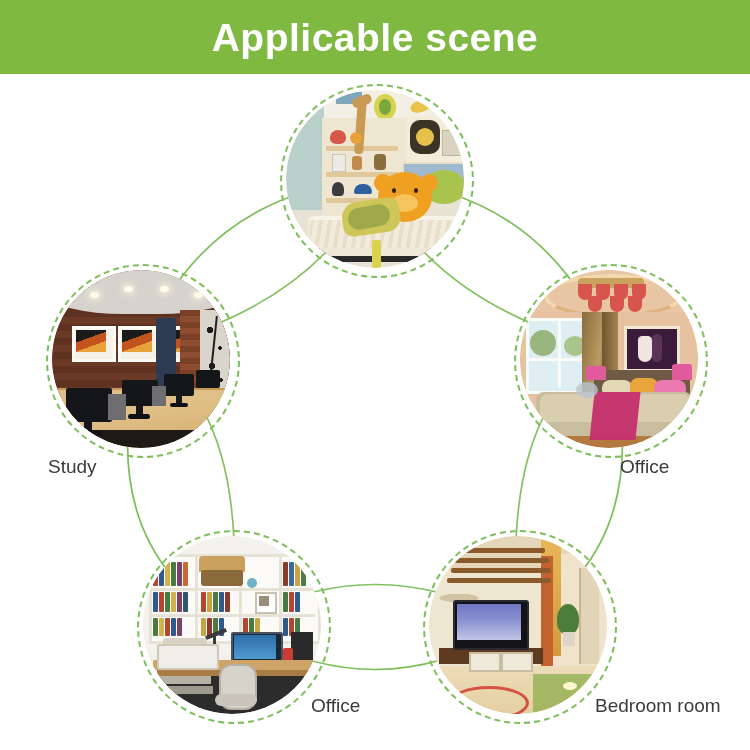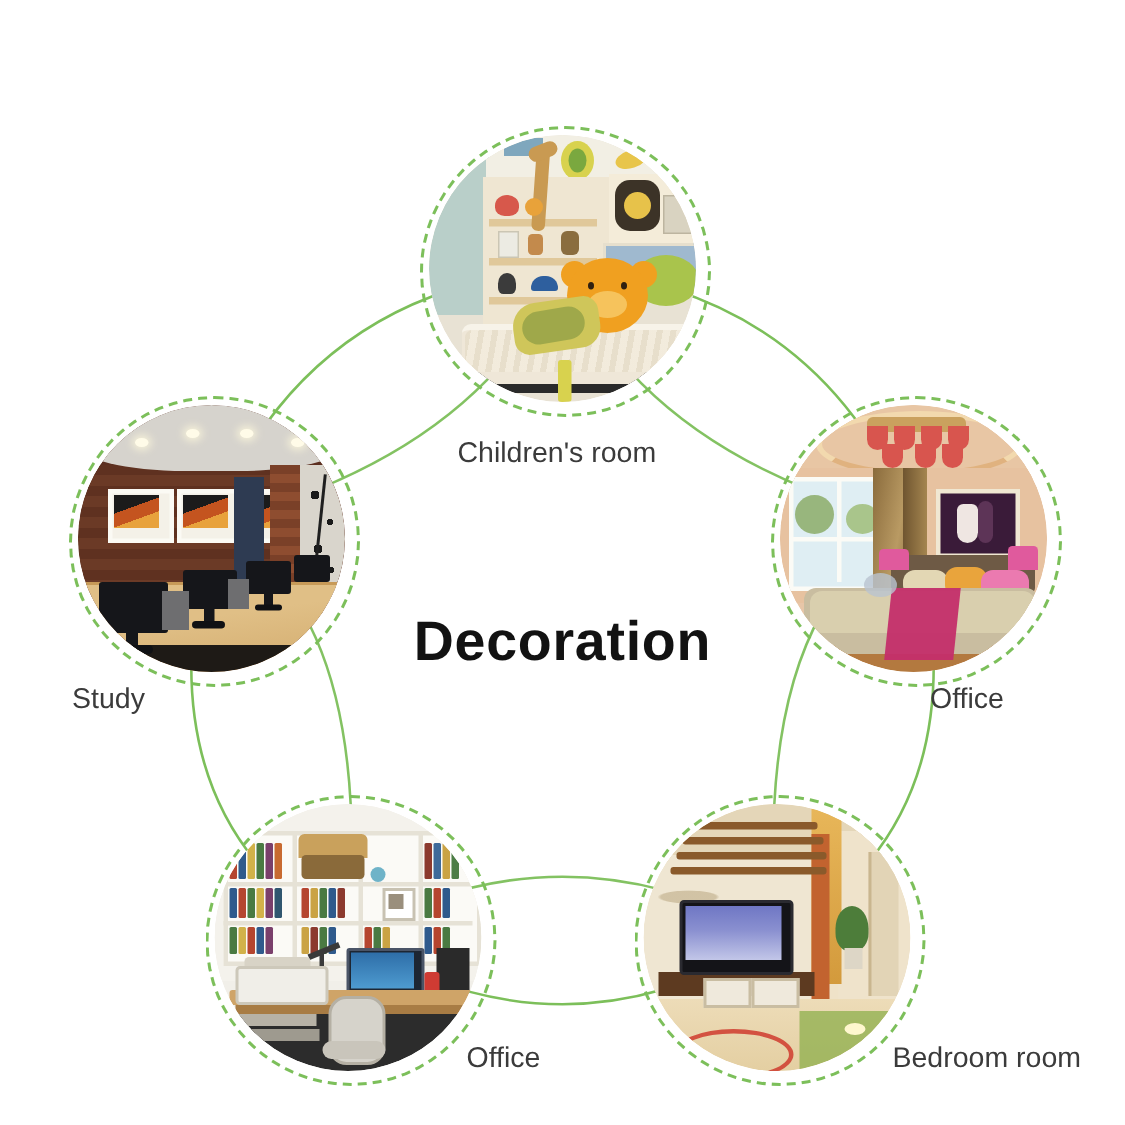--- a/index.html
+++ b/index.html
@@ -279,20 +279,23 @@
   .ph-office .b2{left:76px;top:144px;width:22px;height:5px;}
   .ph-office .b3{left:118px;top:133px;width:18px;height:4px;}
   .ph-office .cpu{position:absolute;left:56px;top:124px;width:18px;height:26px;background:#6e6e70;}
   .ph-office .cpu2{position:absolute;left:100px;top:116px;width:14px;height:20px;background:#6e6e70;}
 </style>
 </head>
 <body>
 
 <div id="stage">
 
+  <div class="header">
+    <div class="header-title">Applicable scene</div>
+  </div>
 
   <div class="diagram">
 
     <svg class="svg-layer" viewBox="0 0 750 676">
       <g fill="none" stroke="#7cbf5a" stroke-width="1.7">
 
         <path d="M 375 105 Q 545 118 609 275"></path>
 
         <path d="M 609 275 Q 660 470 518 551"></path>
 
@@ -535,22 +538,20 @@
             <div class="stand st1"></div>
           <div class="base b3"></div>
             <div class="base b2"></div>
             <div class="base b1"></div>
           <div class="cpu"></div>
             <div class="cpu2"></div>
         </div>
       </div>
     </div>
 
-    <div class="label lb-children">Children's room</div>
     <div class="label lb-bedroom">Office</div>
     <div class="label lb-living">Bedroom room</div>
     <div class="label lb-study">Office</div>
     <div class="label lb-office">Study</div>
 
-    <div class="center-title">Decoration</div>
 
   </div>
 </div>
 
 </body></html>

